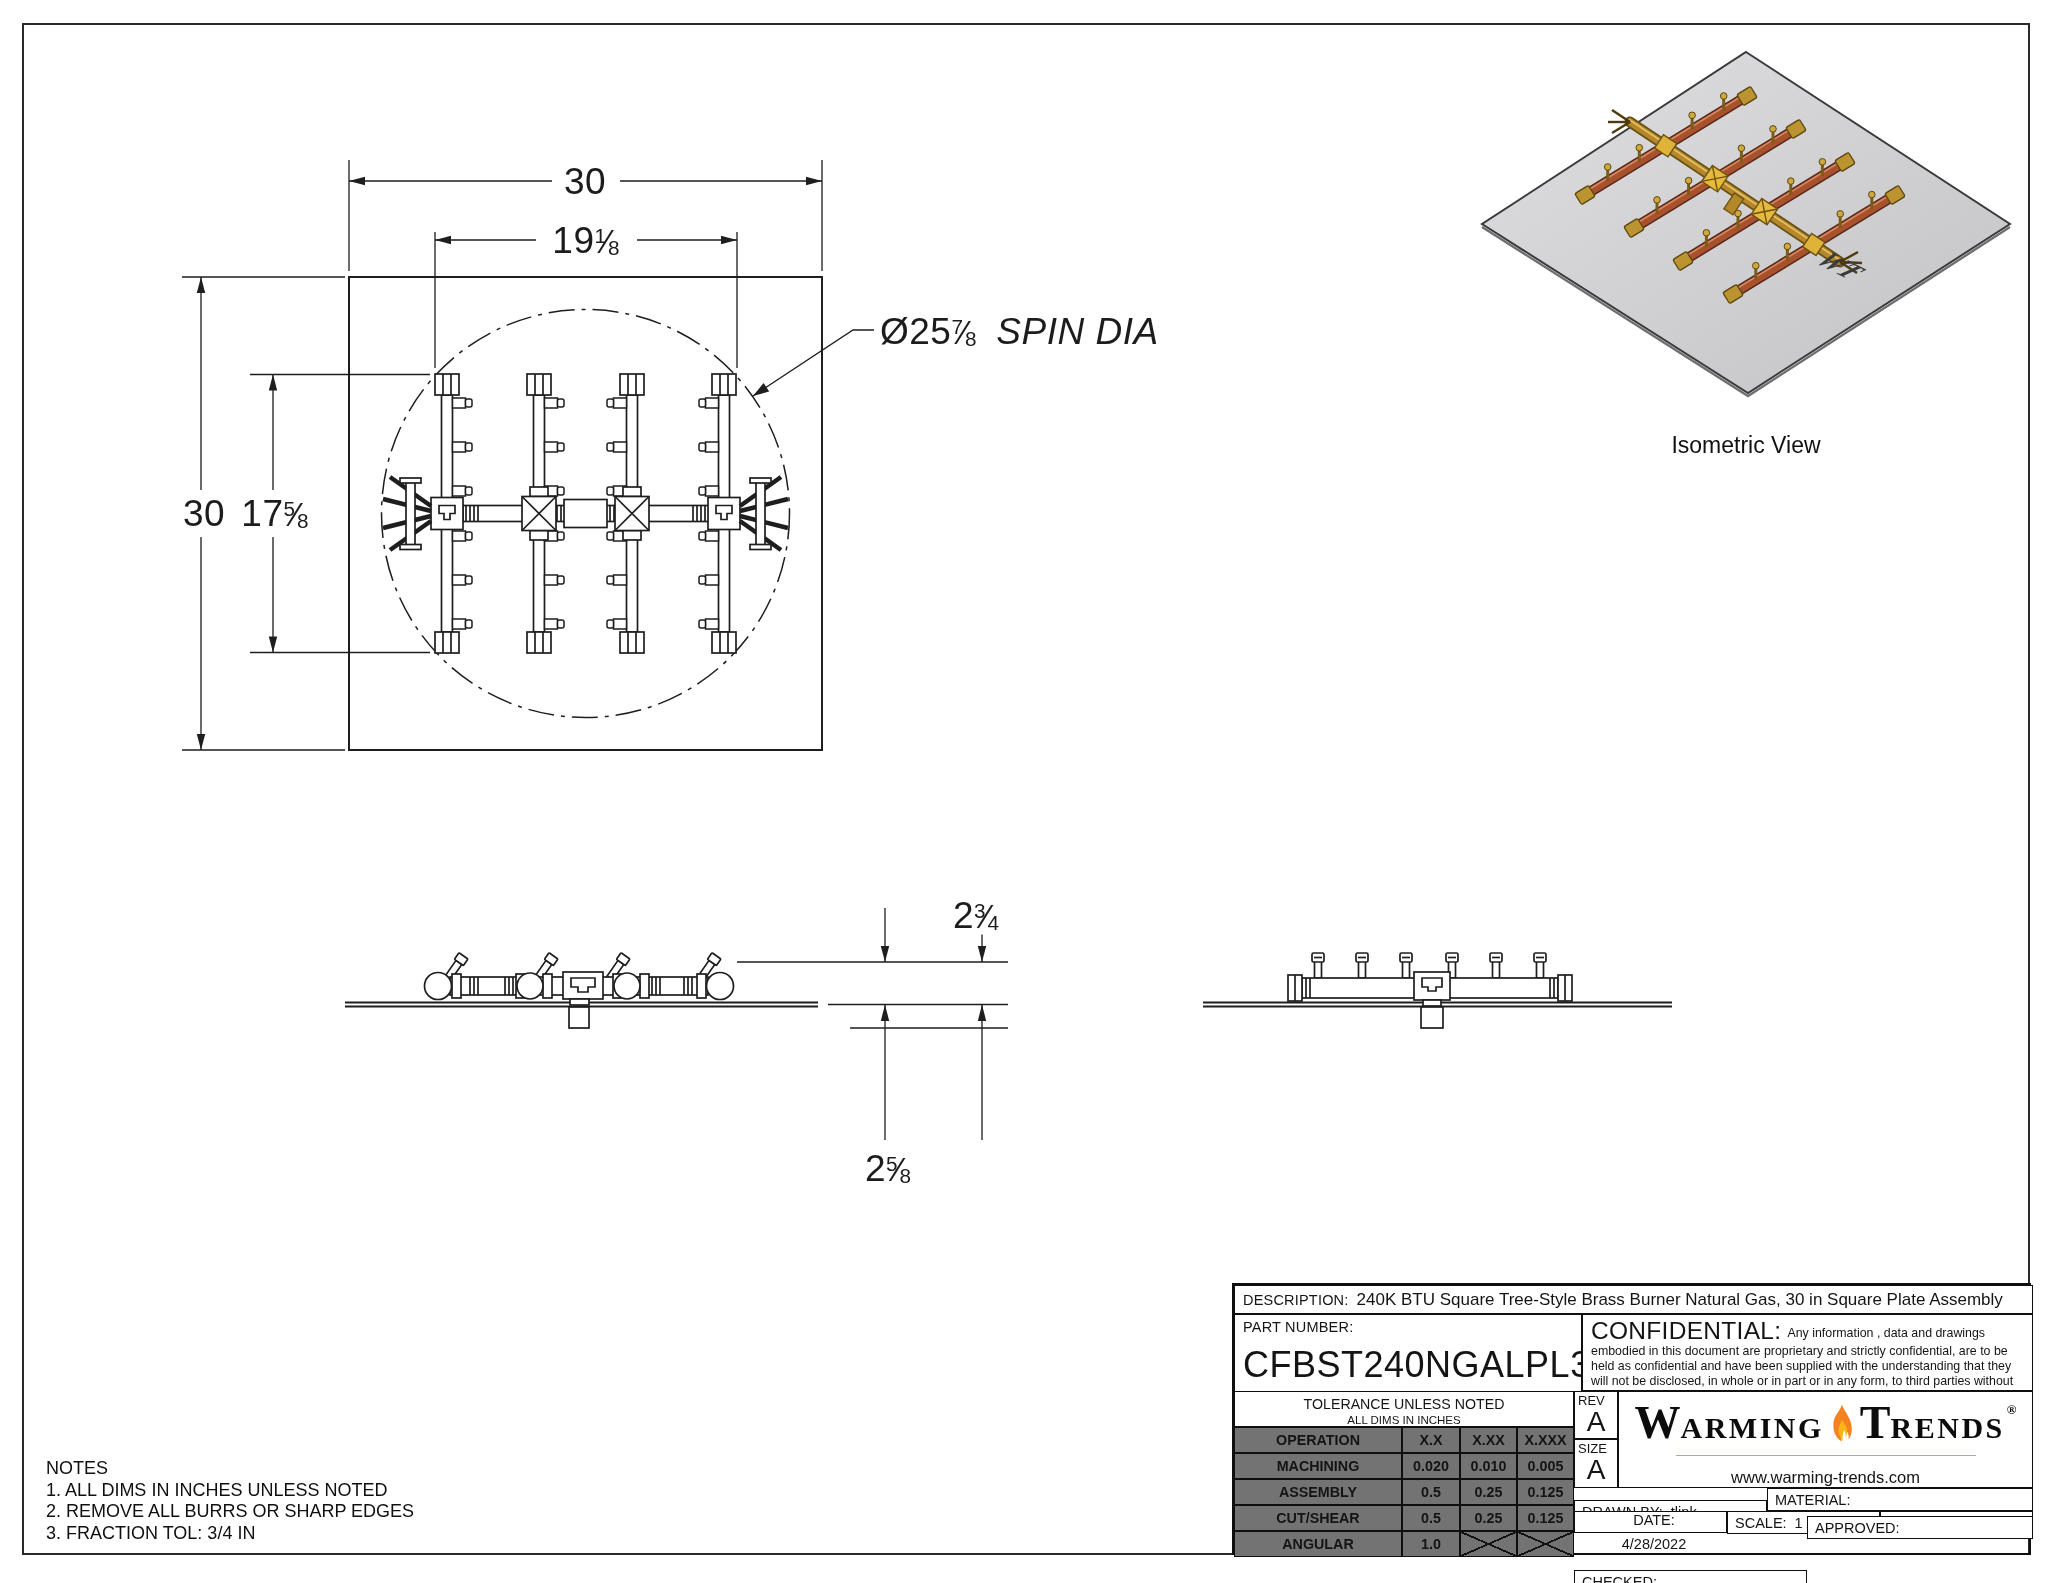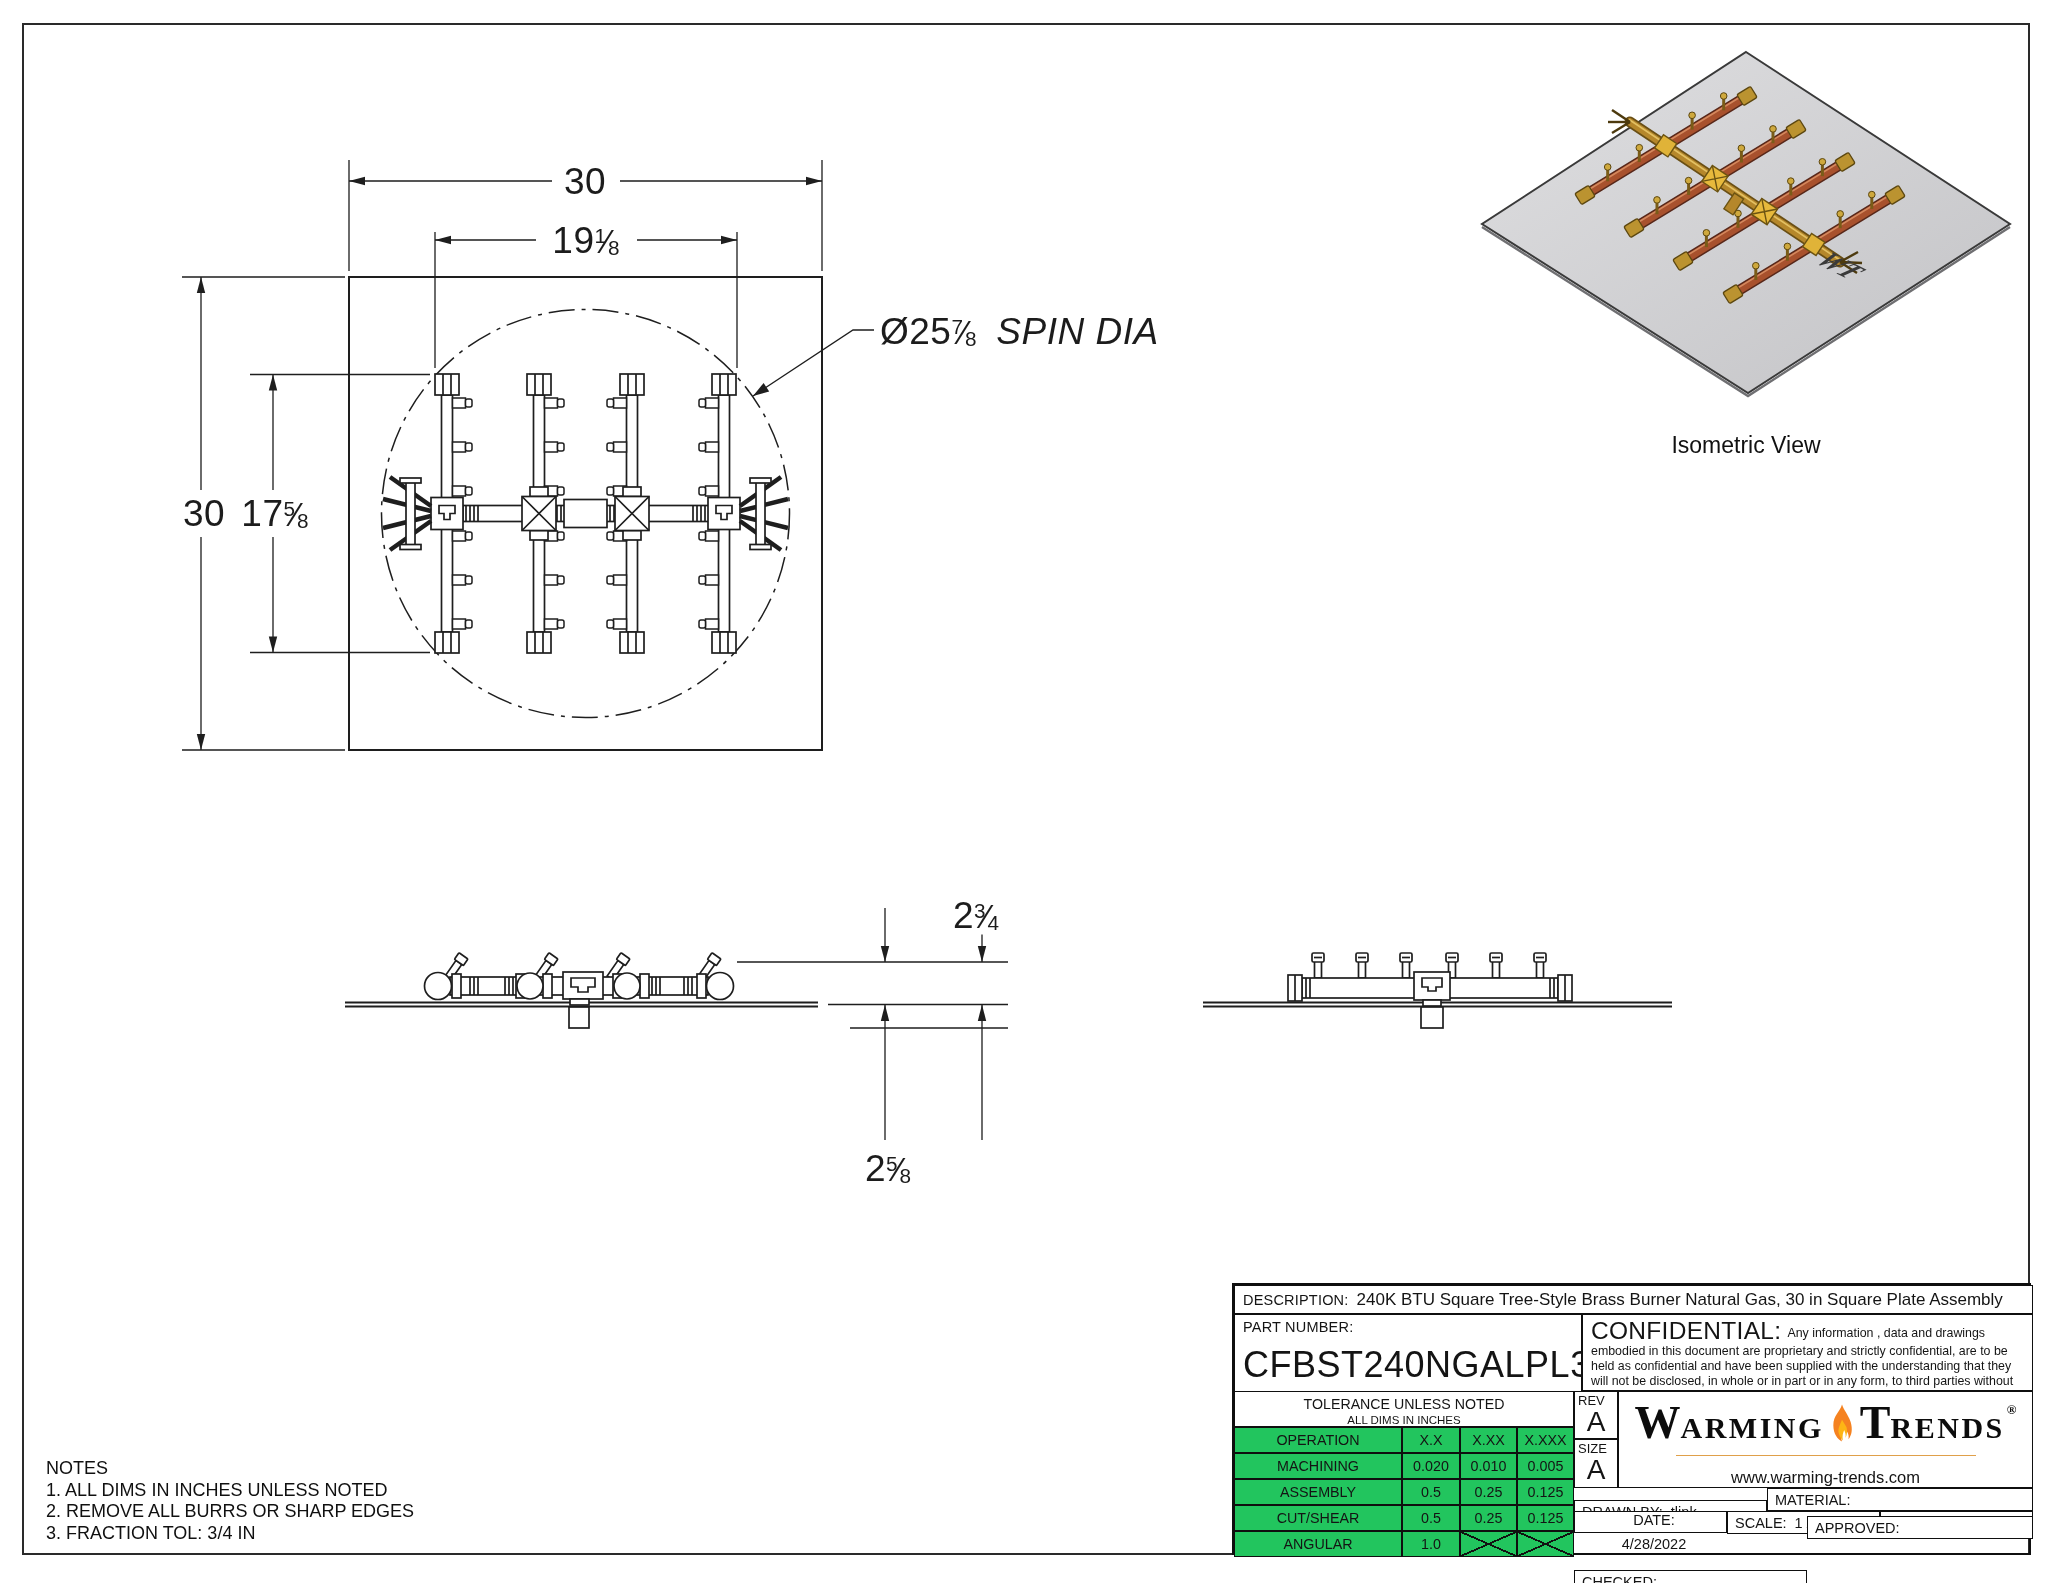--- a/index.html
+++ b/index.html
@@ -23,21 +23,21 @@
   .lblsm{font-size:14.5px;letter-spacing:.2px;}
   .desc-row{display:flex;align-items:center;padding-left:8px;gap:14px;}
   .desc-val{font-size:17px;}
   .part-num{font-size:36px;letter-spacing:.5px;text-align:center;margin-top:9px;font-weight:500;}
   .conf{padding:4px 8px 0 8px;font-size:12.4px;line-height:15.4px;text-align:left;}
   .conf-label{font-size:24.5px;letter-spacing:.3px;margin-right:6px;line-height:1;vertical-align:-2px;}
   .tolhdr{text-align:center;padding-top:4px;}
   .tolhdr .t1{font-size:14.2px;}
   .tolhdr .t2{font-size:11.5px;margin-top:2px;}
   .toltable{position:absolute;left:0;top:142px;width:340px;height:130px;display:grid;grid-template-columns:168px 58px 57px 57px;grid-template-rows:repeat(5,26px);}
-  .toltable>div{border:1.4px solid #0f0f0f;display:flex;align-items:center;justify-content:center;font-size:14.3px;box-sizing:border-box;background:#22c55e;}
+  .toltable>div{border:1.4px solid #0f0f0f;display:flex;align-items:center;justify-content:center;font-size:14.3px;box-sizing:border-box;background:#737373;font-weight:bold;}
   .xcell{background-image:linear-gradient(to top right,transparent calc(50% - .9px),#111 calc(50% - .9px),#111 calc(50% + .9px),transparent calc(50% + .9px)),linear-gradient(to bottom right,transparent calc(50% - .9px),#111 calc(50% - .9px),#111 calc(50% + .9px),transparent calc(50% + .9px)) !important;}
   .revsize .rl{font-size:13px;padding:1px 0 0 3px;}
   .revsize .rv{font-size:28px;text-align:center;margin-top:-2px;}
   .brandbox{display:flex;flex-direction:column;align-items:center;padding-top:10px;}
   .brandline{display:flex;align-items:baseline;font-family:"Liberation Serif",serif;font-weight:bold;color:#0c0c0c;}
   .big-init{font-size:46px;line-height:.9;}
   .small-caps{font-size:30px;letter-spacing:2.5px;line-height:.9;text-align:center;}
   .reg{font-size:13px;vertical-align:super;margin-left:2px;align-self:flex-start;}
   .brand-rule{width:300px;height:2px;background:#e0a04a;margin-top:3px;}
   .site{font-size:16.5px;margin-top:4px;font-family:"Liberation Sans",sans-serif;}

